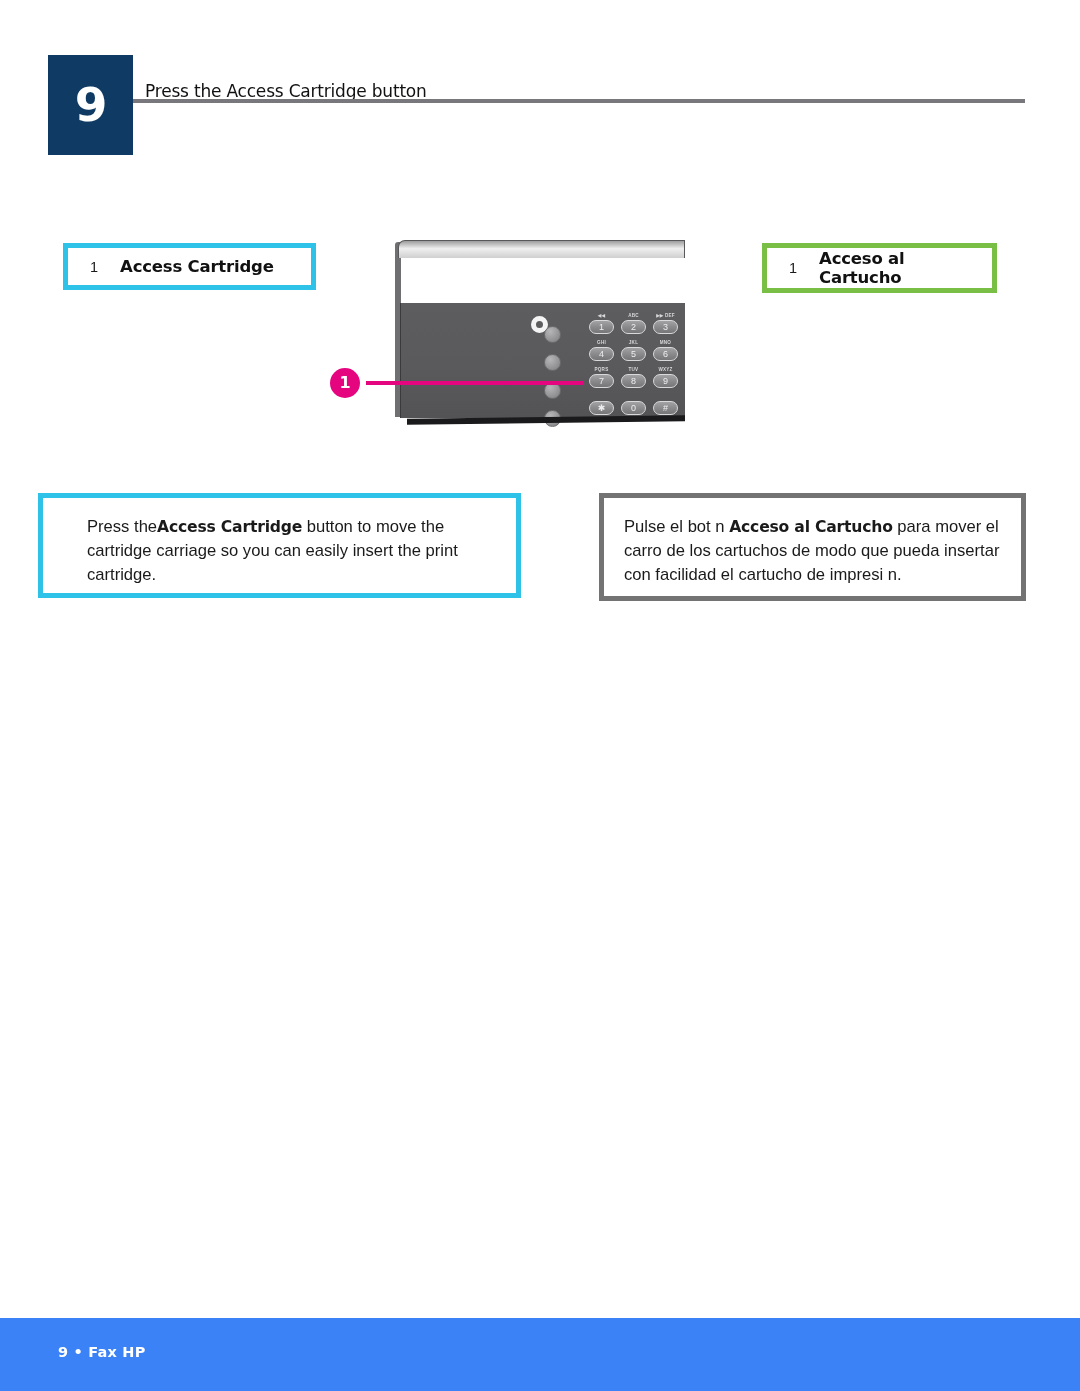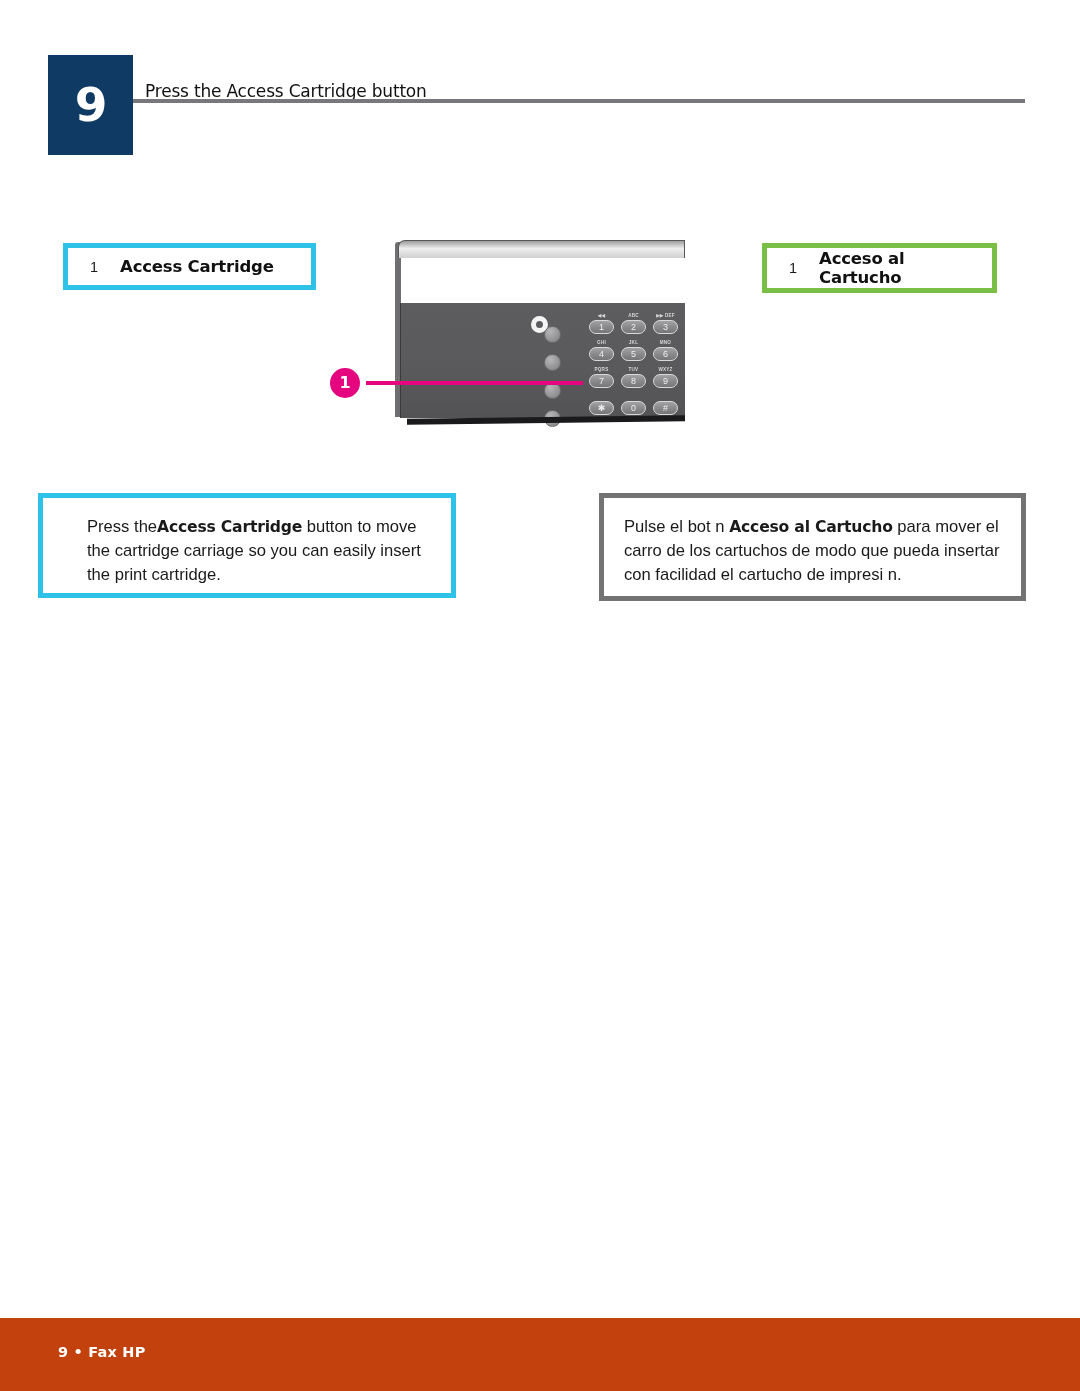--- a/index.html
+++ b/index.html
@@ -123,21 +123,21 @@
 
   
   .desc-box {
     position: absolute;
     background: #ffffff;
     padding: 17px 20px 14px 20px;
   }
   #desc-en {
     left: 38px;
     top: 493px;
-    width: 418px;
+    width: 483px;
     height: 105px;
     border: 5px solid #2ec2e8;
     padding-left: 44px;
   }
   #desc-es {
     left: 599px;
     top: 493px;
     width: 427px;
     height: 108px;
     border: 5px solid #737373;
@@ -344,21 +344,21 @@
     font-weight: bold;
   }
 
   
   #footer {
     position: absolute;
     left: 0;
     top: 1318px;
     width: 1080px;
     height: 73px;
-    background: #c2410c;
+    background: #3b82f6;
   }
   #footer-text {
     position: absolute;
     left: 58px;
     top: 26px;
     color: #ffffff;
     font-family: "DejaVu Sans", sans-serif;
     font-size: 14.5px;
     font-weight: bold;
     letter-spacing: 0.2px;

